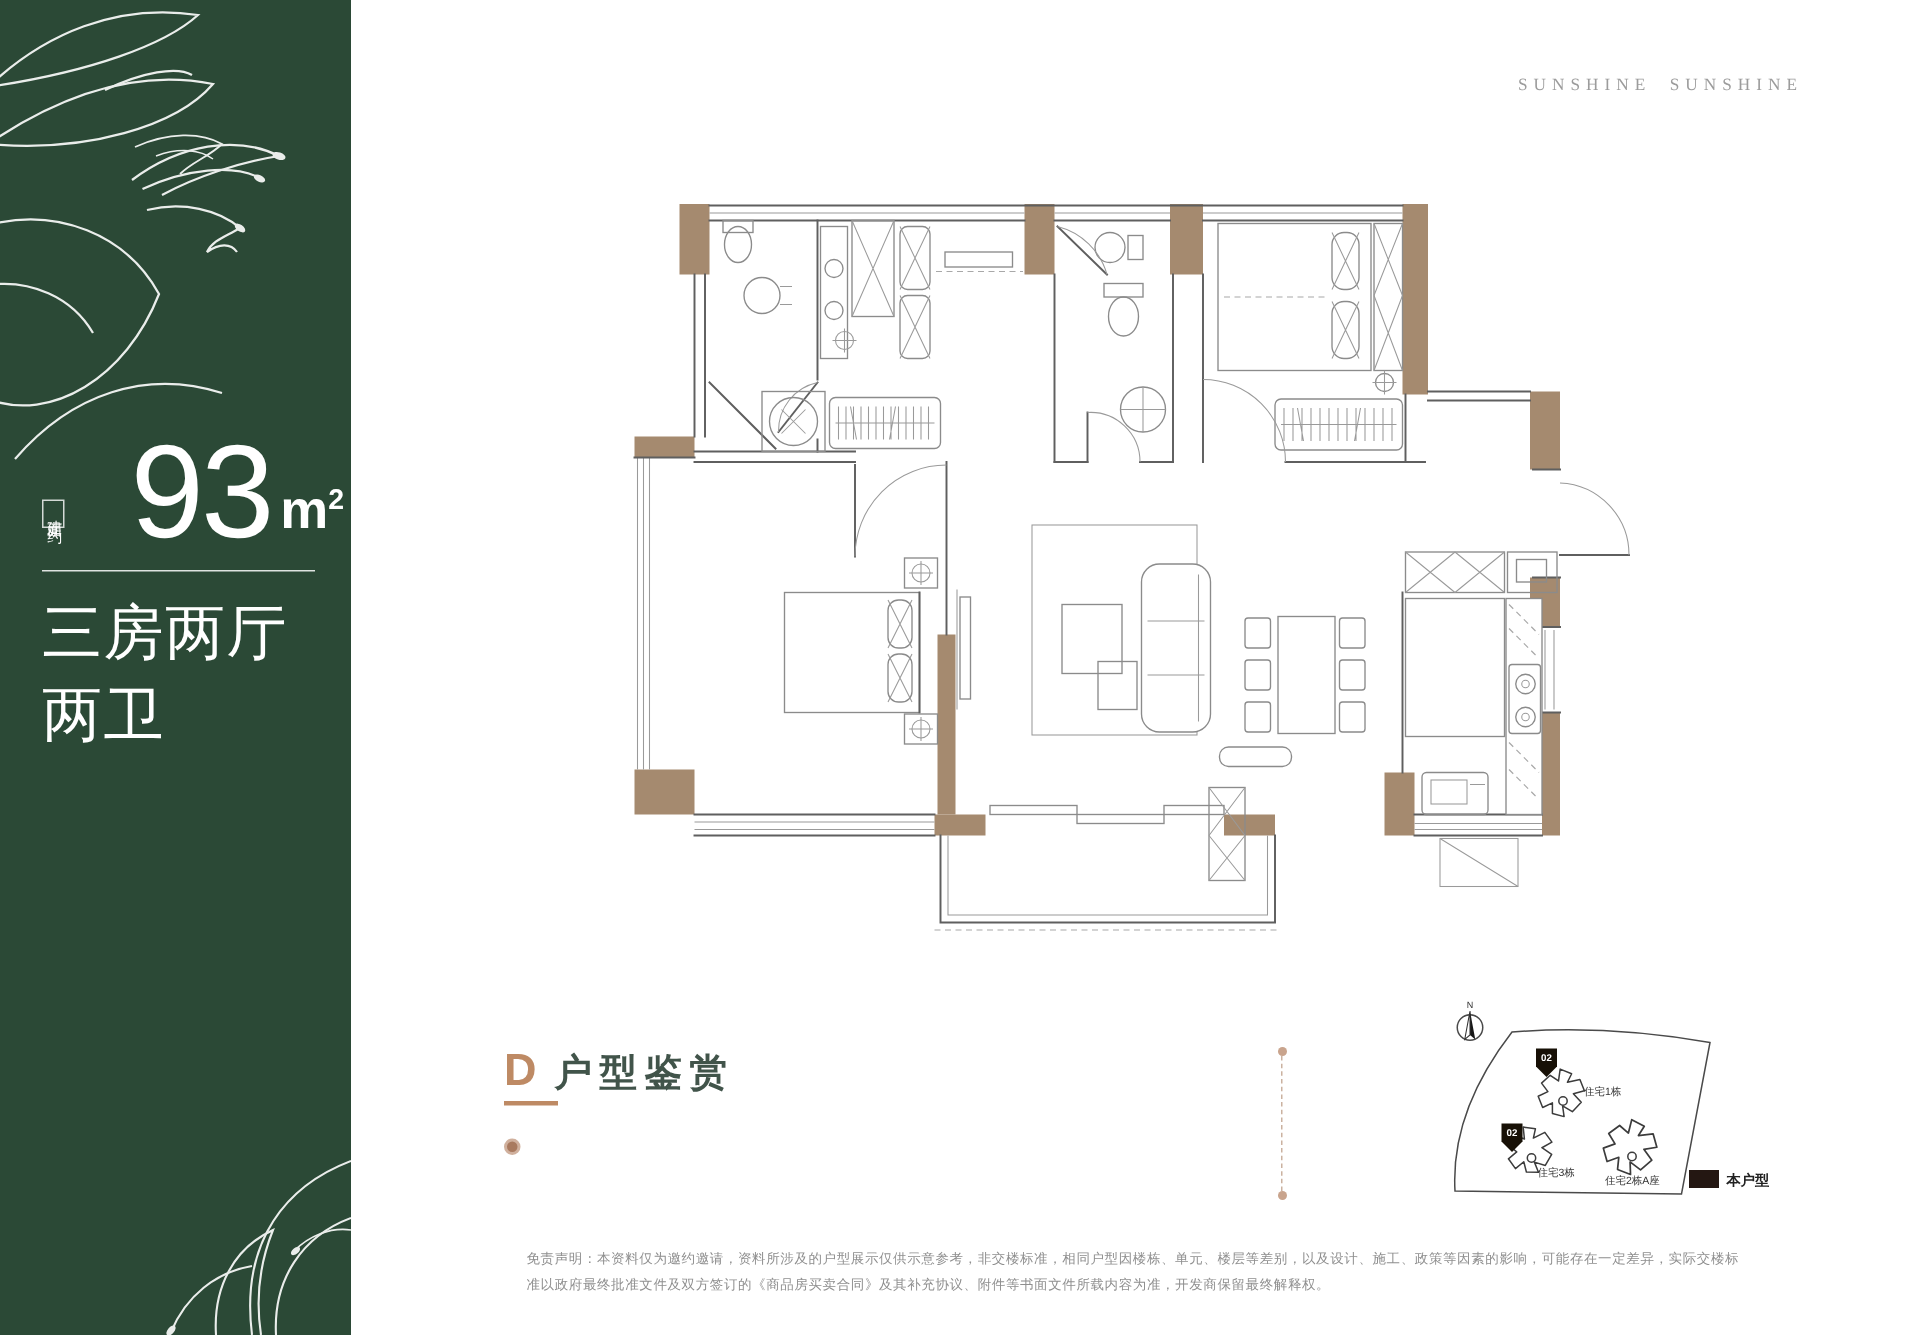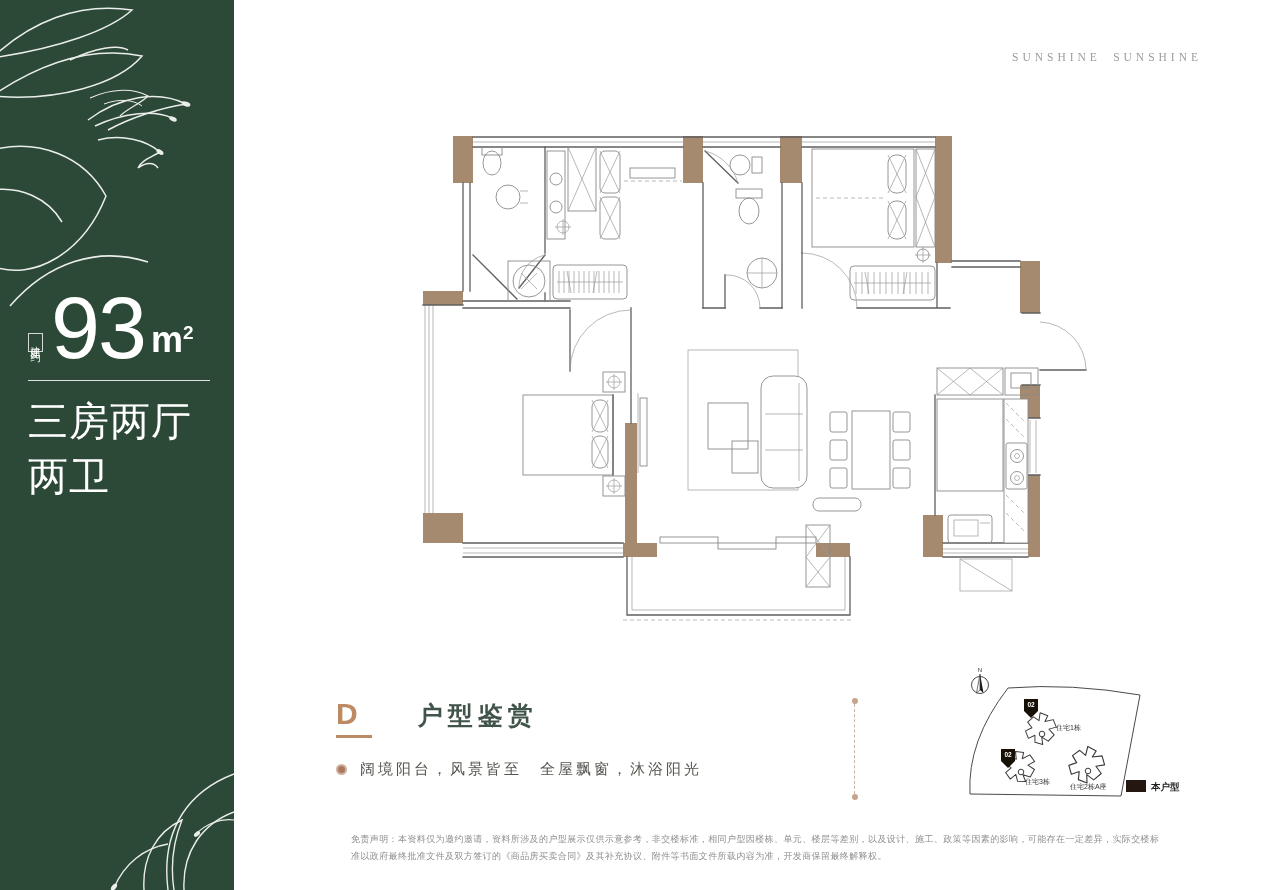--- a/index.html
+++ b/index.html
@@ -7,42 +7,42 @@
          font-family:"Liberation Sans","DejaVu Sans",sans-serif;}
   
   .sidebar{position:absolute;left:0;top:0;width:234px;height:890px;background:var(--green);}
   .art{position:absolute;pointer-events:none;}
   .art-top{left:0;top:0;}
   .art-bottom{right:0;bottom:0;}
   .area-block{position:absolute;left:28px;top:292px;width:190px;color:#fff;}
   .area-row{display:flex;align-items:flex-end;}
   .area-tag{writing-mode:vertical-rl;text-orientation:upright;font-size:10px;letter-spacing:3px;
             border:1px solid rgba(255,255,255,.8);padding:4px 1px;margin:0 8px 12px 0;line-height:1.1;}
-  .area-num{font-size:88px;line-height:.82;font-weight:500;letter-spacing:-2px;}
+  .area-num{font-size:88px;line-height:.82;font-weight:500;letter-spacing:-2px;margin-left:36px;}
   .area-unit{font-size:36px;line-height:1;margin:0 0 6px 6px;font-weight:700;}
   .area-unit sup{font-size:19px;vertical-align:super;}
   .divider{width:182px;height:1px;background:rgba(255,255,255,.85);margin:16px 0 13px 0;}
   .layout-label{font-size:40px;letter-spacing:1px;font-weight:400;}
   
   .logo{position:absolute;left:998px;top:32px;width:190px;height:50px;display:flex;align-items:center;justify-content:center;margin-left:14px;}
   .logo-text{font-size:11.5px;letter-spacing:4px;color:var(--logotext);font-family:"Liberation Serif","DejaVu Serif",serif;}
   .logo-flower{margin:0 6px;}
   
   .plan{position:absolute;left:420px;top:123px;}
   .wl{fill:var(--wall);stroke:none;}
   .ln{stroke:#5f5f5f;stroke-width:1.3;fill:none;stroke-linecap:square;}
   .thin{stroke:#9a9a9a;stroke-width:.7;fill:none;}
   .furn{stroke:#8b8b8b;stroke-width:.9;fill:none;}
   .fur{stroke:#8b8b8b;stroke-width:.9;fill:#fff;}
   .dash{stroke:#a8a8a8;stroke-width:.8;fill:none;stroke-dasharray:4 3;}
   
   .feature{position:absolute;left:336px;top:697px;width:500px;}
   .feature-title{display:flex;align-items:baseline;gap:12px;}
   .fletter{font-size:30px;font-weight:bold;color:var(--accent);}
-  .ftext{font-size:25px;font-weight:bold;color:var(--title);letter-spacing:5px;margin-left:48px;}
+  .ftext{font-size:25px;font-weight:bold;color:var(--title);letter-spacing:5px;}
   .funderline{width:36px;height:3px;background:var(--accent);margin-top:3px;}
   .bullets{list-style:none;margin:22px 0 0 0;padding:0;}
   .bullets li{display:flex;align-items:center;margin-top:0;}
   .bullets li + li{margin-top:24px;}
   .bdot{width:7px;height:7px;border-radius:50%;background:#a97a5f;border:2px solid #d0b09d;margin-right:13px;flex:none;}
   .btext{font-size:15px;letter-spacing:3px;color:var(--text);}
   
   .vsep{position:absolute;left:854px;top:704px;height:90px;border-left:1px dashed #cbb2a0;}
   .vsep i{position:absolute;left:-3.5px;width:6px;height:6px;border-radius:50%;background:#c9a48d;}
   .vsep .dtop{top:-6px;} .vsep .dbot{bottom:-6px;}
@@ -300,21 +300,20 @@
 
   <section class="feature">
     <div class="feature-title">
       <span class="fletter">D</span>
       <span class="ftext">户型鉴赏</span>
     </div>
     <div class="funderline"></div>
     <ul class="bullets">
       <li>
         <span class="bdot"></span>
-        <span class="btext">阔境阳台，风景皆至　全屋飘窗，沐浴阳光</span>
       </li>
     </ul>
   </section>
 
   <div class="vsep">
     <i class="dtop"></i>
     <i class="dbot"></i>
   </div>
 
   <svg class="siteplan" width="234" height="142" viewBox="0 0 234 142">

